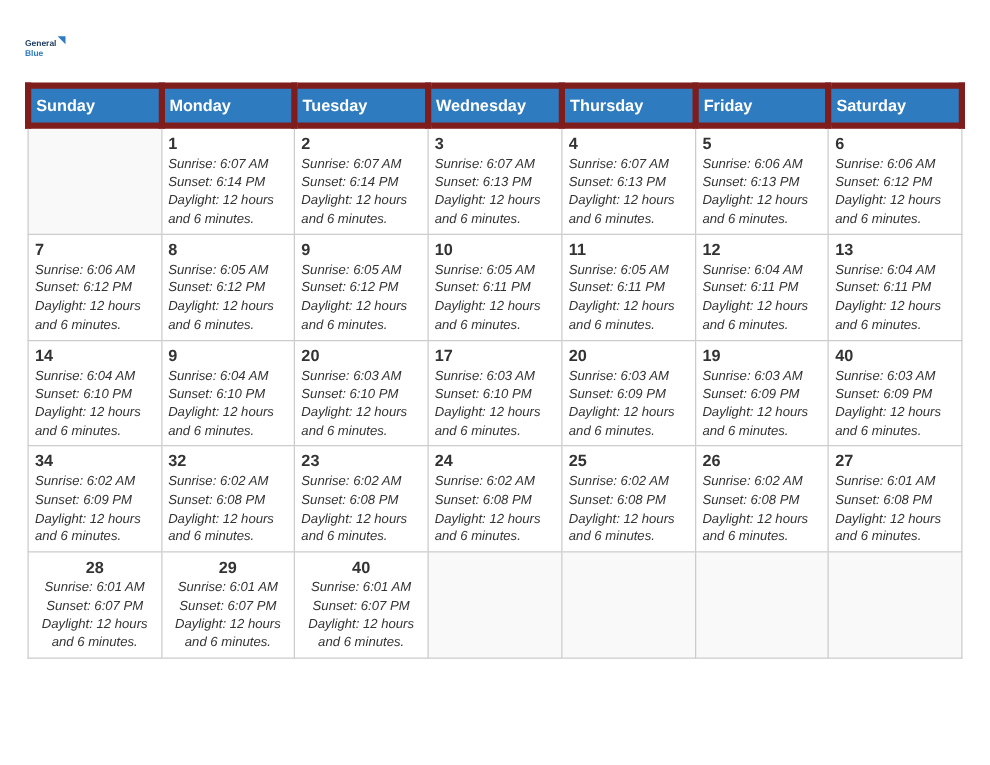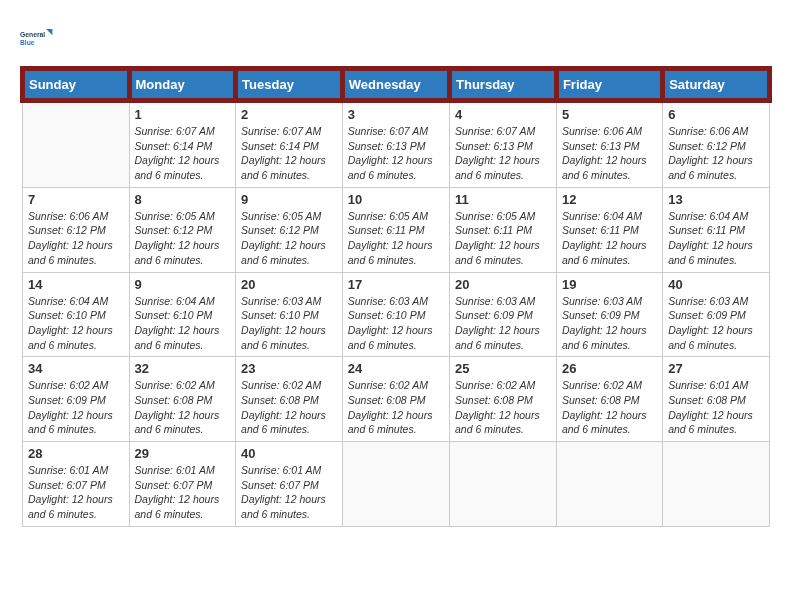--- a/index.html
+++ b/index.html
@@ -70,20 +70,21 @@
       color: #333;
       font-size: 10.5px;
       line-height: 1.4;
       font-style: italic;
     }
     .empty-cell {
       background: #f9f9f9;
     }
     tr:last-child td {
       border-bottom: 1px solid #ccc;
+      text-align: center;
     }
   </style>
 </head>
 <body>
 
 <div class="header">
   <div class="logo">
     <svg class="logo-icon" viewBox="0 0 80 40" width="80" height="40">
         <text x="0" y="18" font-size="15" font-weight="bold" fill="#1a3a5c">General</text>
         <text x="0" y="36" font-size="15" font-weight="bold" fill="#2e7cbf">Blue</text>

